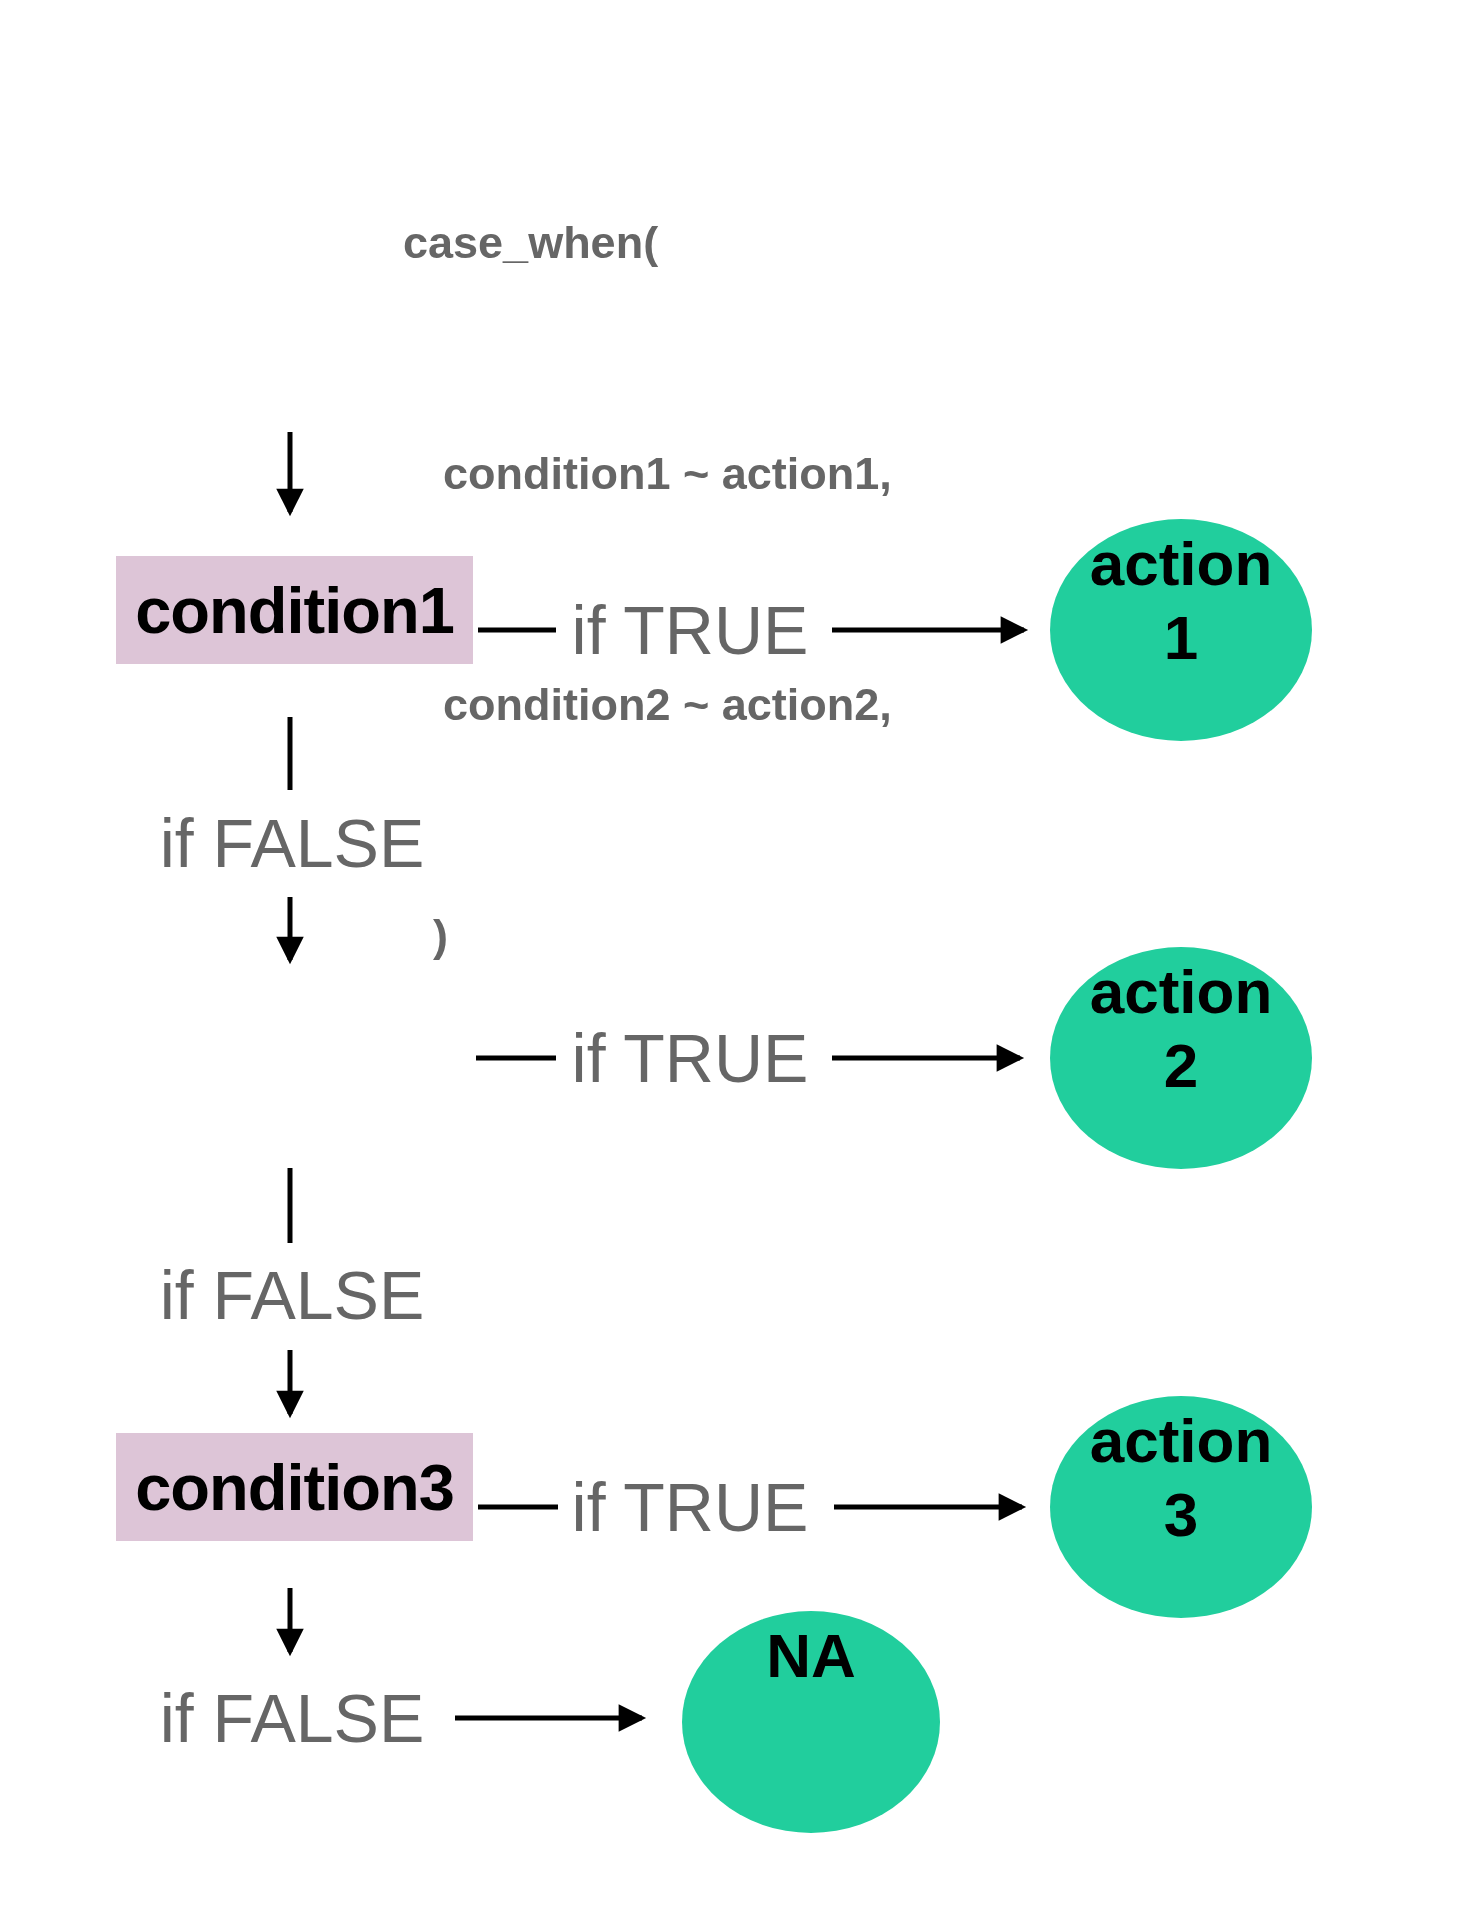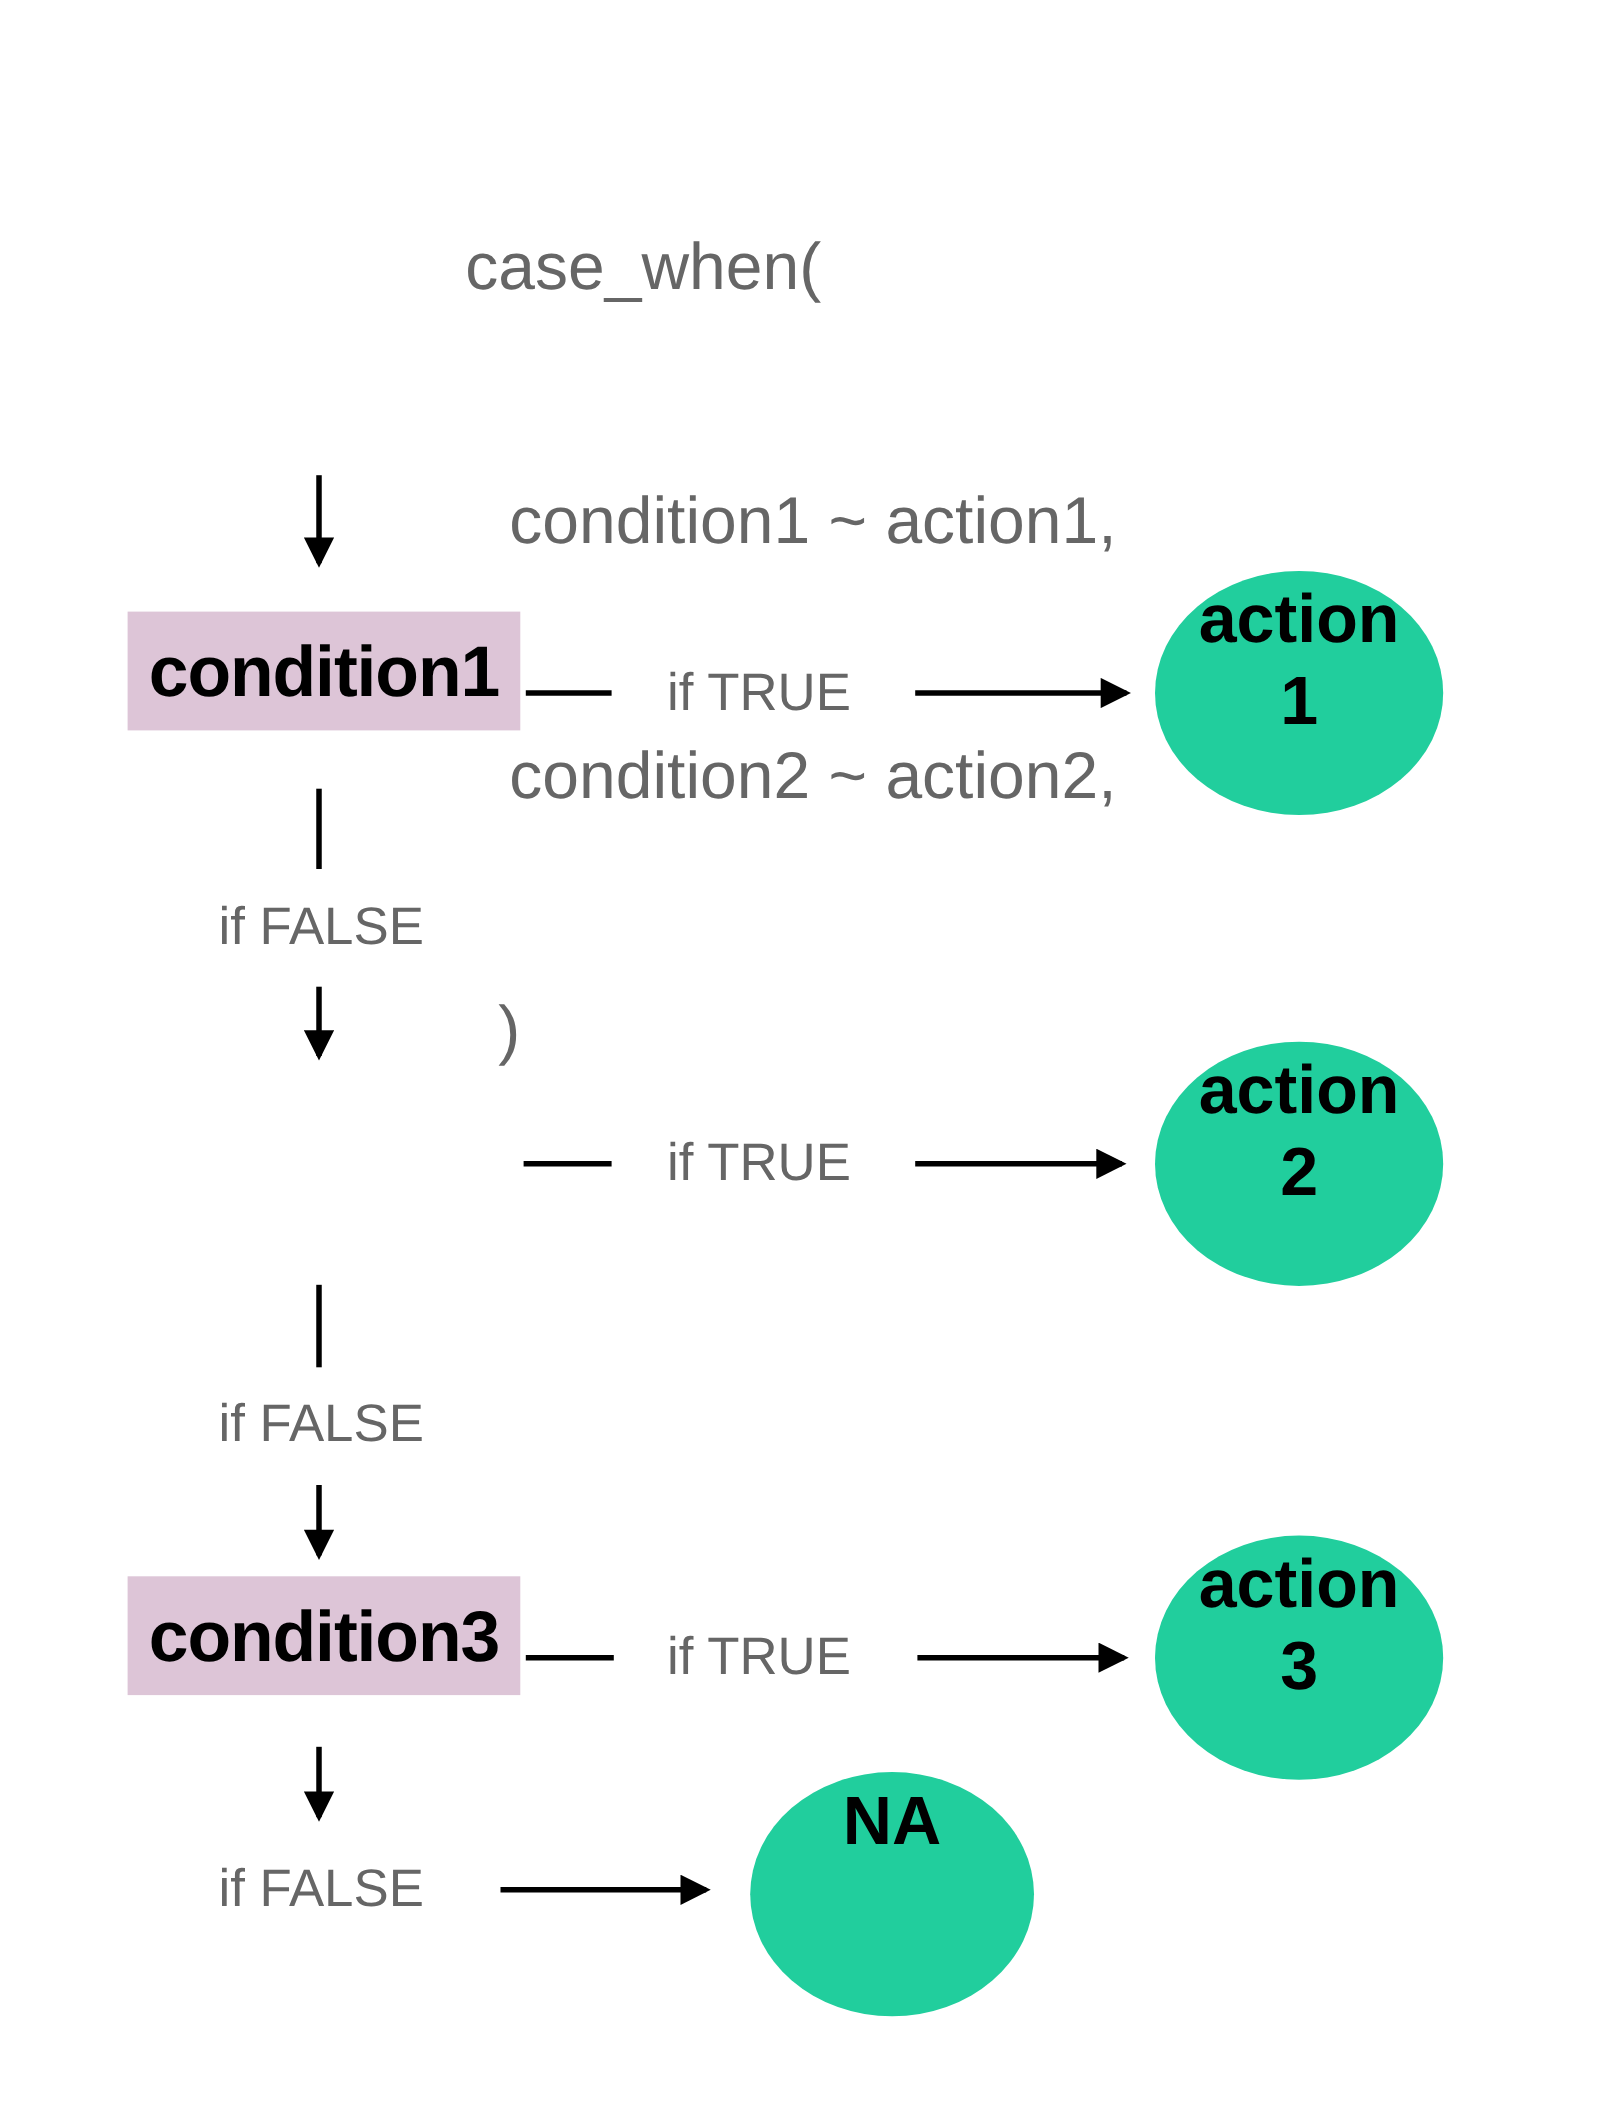--- a/index.html
+++ b/index.html
@@ -5,24 +5,25 @@
   html,body{margin:0;padding:0;background:#fff;}
   .canvas{
     position:relative;
     width:1459px;height:1931px;
     background:var(--background,#ffffff);
     font-family:"Liberation Sans","DejaVu Sans",sans-serif;
     overflow:hidden;
   }
   
   .code{
-    position:absolute;left:423px;top:50px;
-    font-size:60px;line-height:77px;
+    position:absolute;left:403px;top:50px;
+    font-size:45px;line-height:77px;
     color:var(--muted,#666);
     white-space:pre;
+    font-weight:bold;
   }
   .code .ind{padding-left:40px;}
   .code .close{padding-left:30px;}
 
   
   .connectors{position:absolute;left:0;top:0;pointer-events:none;}
   .connectors line{stroke:var(--line,#000);stroke-width:5;}
   .connectors .head{fill:var(--line,#000);}
 
   
@@ -33,21 +34,21 @@
     font-size:65px;font-weight:bold;color:var(--text,#000);
     letter-spacing:-1px;
   }
   .cond.c1{top:556px}
   .cond.c2{top:984px}
   .cond.c3{top:1433px}
 
   
   .glabel{
     position:absolute;width:312px;text-align:center;
-    font-size:48px;line-height:68px;color:var(--muted,#666);
+    font-size:68px;line-height:68px;color:var(--muted,#666);
     white-space:nowrap;
   }
   .t1{left:534px;top:596px}
   .t2{left:534px;top:1024px}
   .t3{left:534px;top:1473px}
   .f1{left:136px;top:809px}
   .f2{left:136px;top:1261px}
   .f3{left:136px;top:1684px}
 
   

